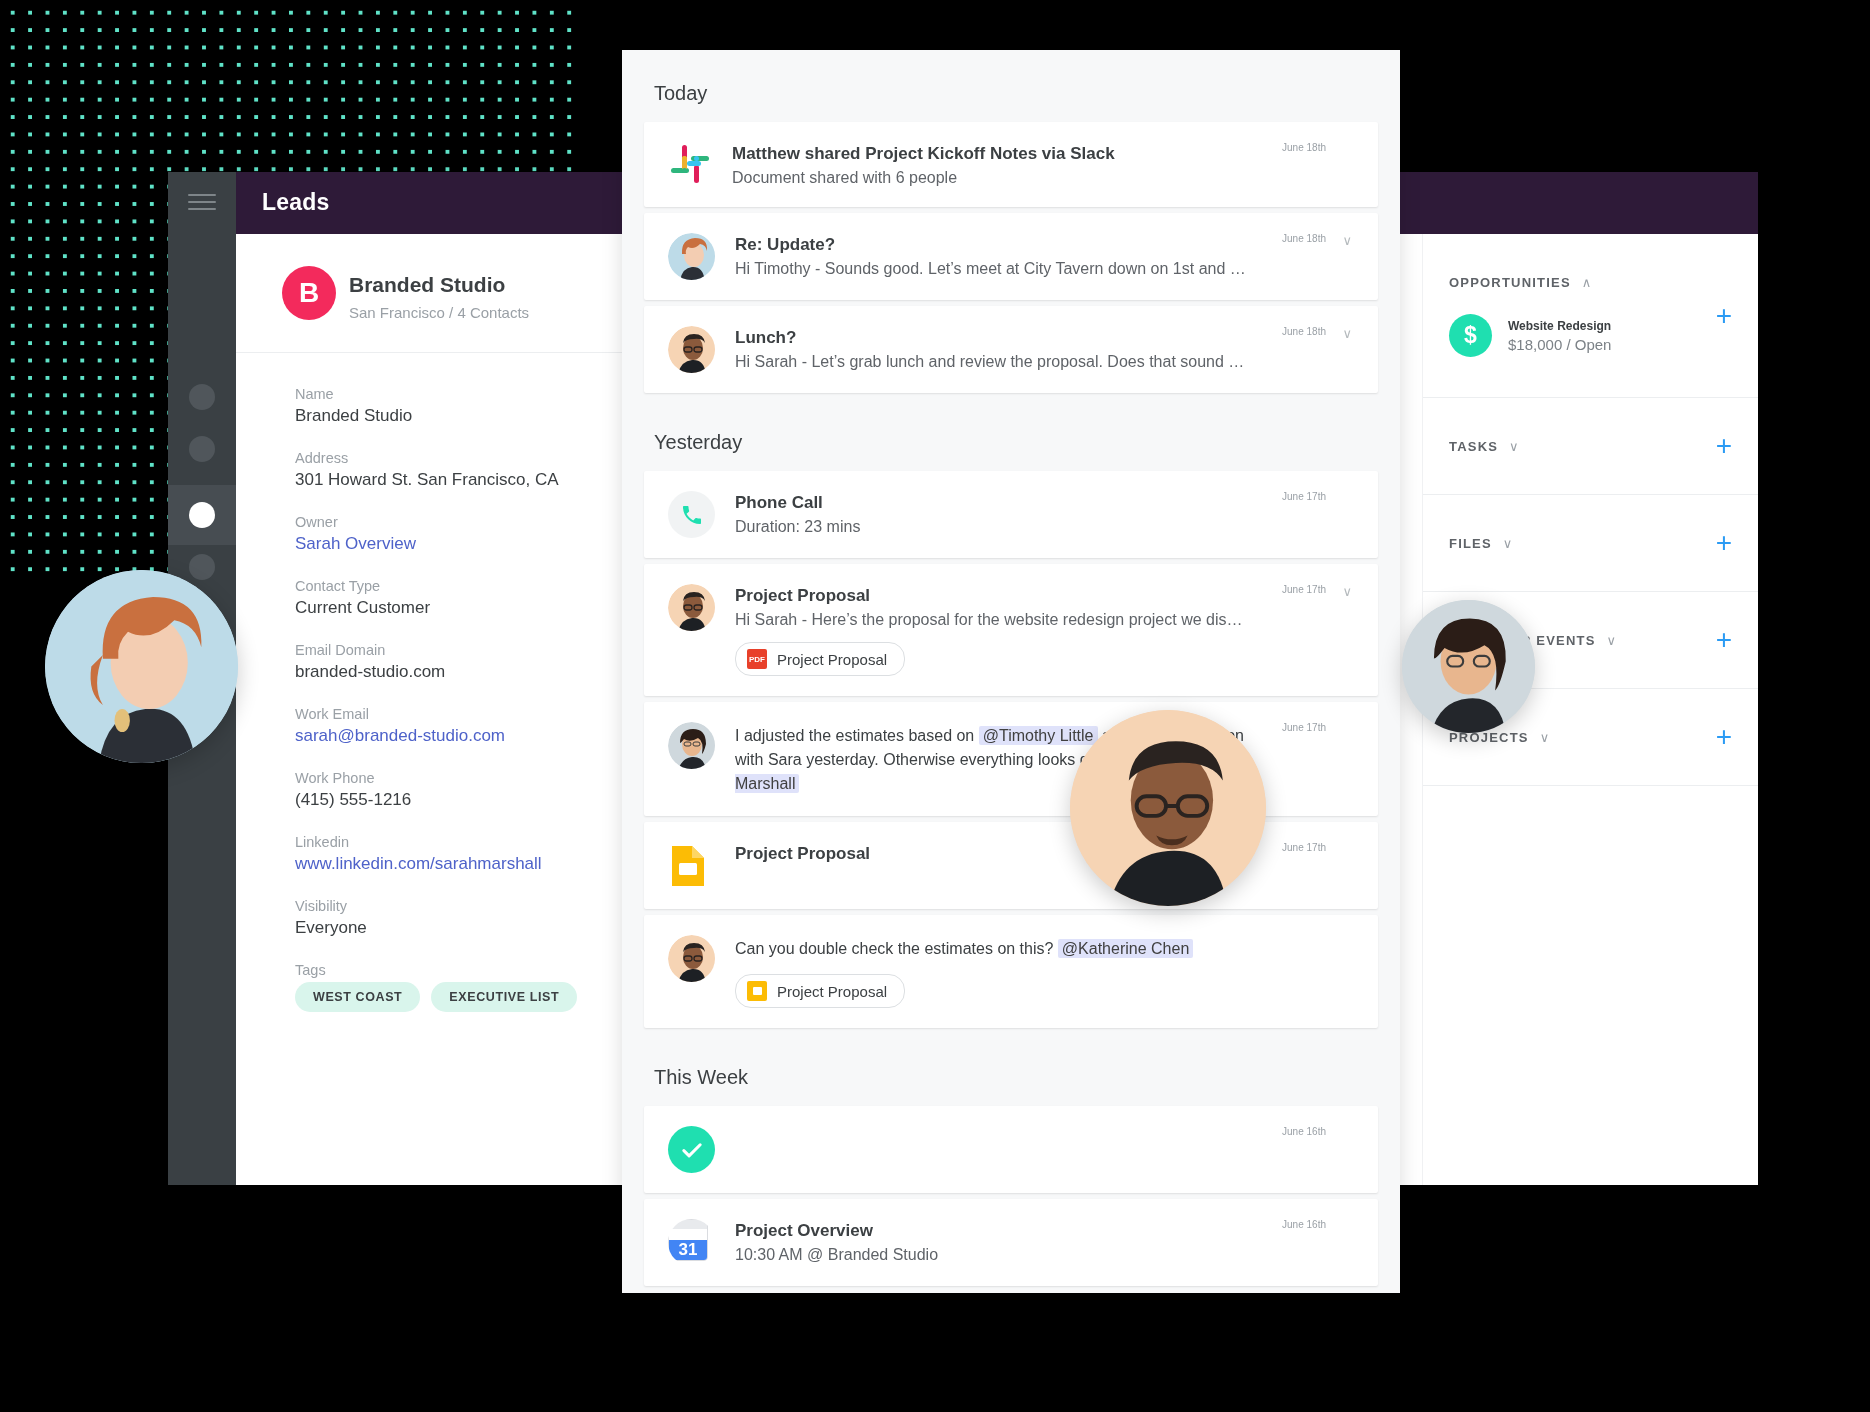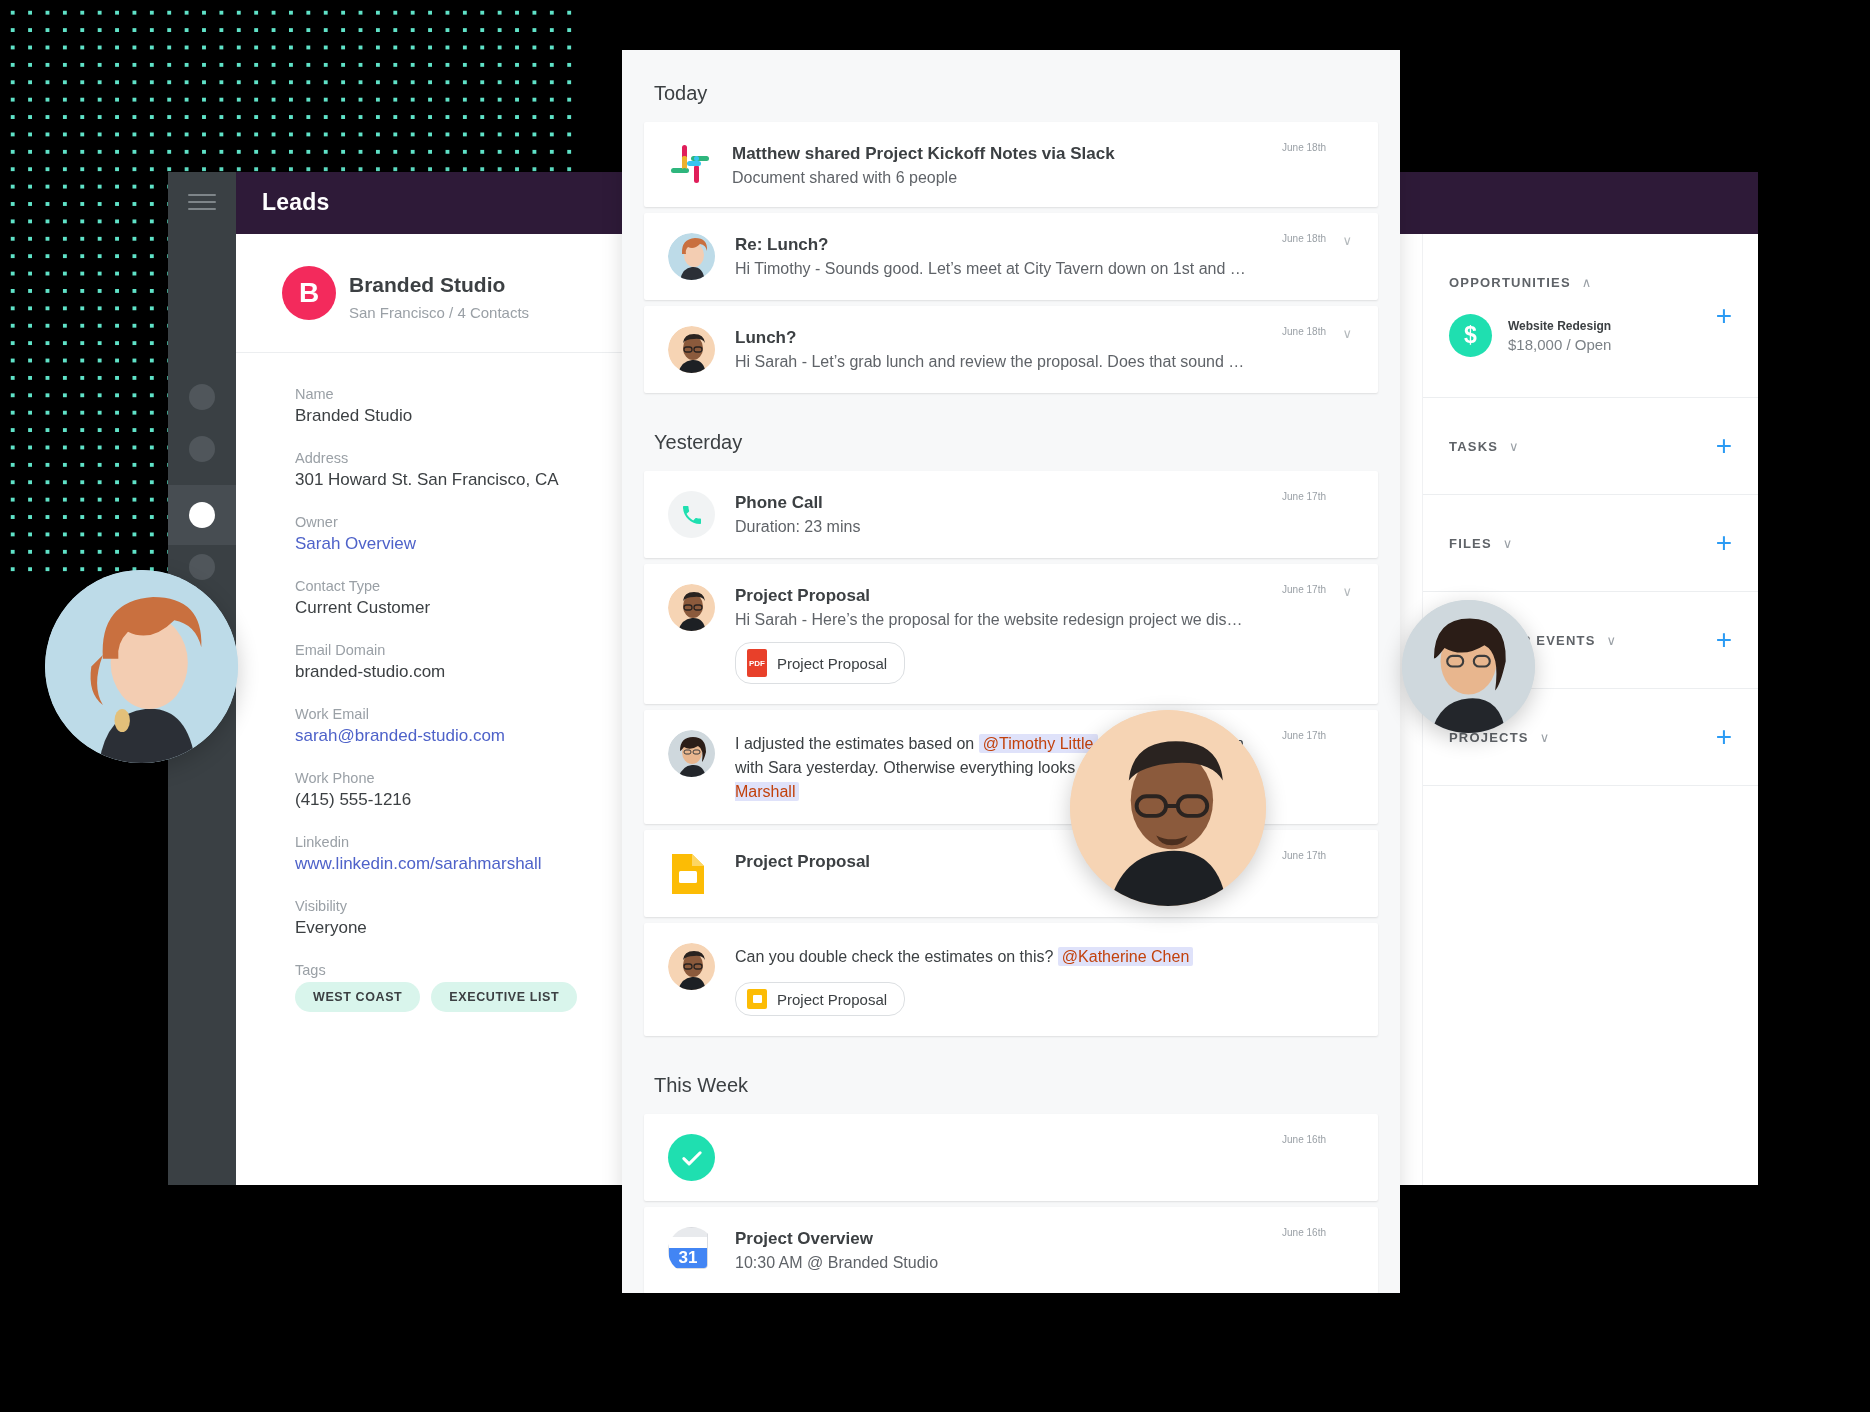--- a/index.html
+++ b/index.html
@@ -116,25 +116,25 @@
   .card-sub { font-size:16px; color:#5f6368; white-space:nowrap; overflow:hidden; text-overflow:ellipsis; }
   .card-date {
     position:absolute; right:52px; top:20px; font-size:10px; color:#9aa0a6; white-space:nowrap;
   }
   .card-chev { position:absolute; right:26px; top:20px; color:#b5babd; font-size:13px; }
   .attach {
     display:inline-flex; align-items:center; gap:10px; margin-top:13px;
     border:1px solid #dcdfe2; border-radius:16px; padding:6px 17px 6px 11px;
     font-size:15px; color:#3c4043;
   }
-  .mention { background:#dfe2fa; color:#c2410c; padding:1px 4px; border-radius:2px; }
+  .mention { background:#dfe2fa; color:#404040; padding:1px 4px; border-radius:2px; }
   .msg-line { font-size:16px; color:#3c4043; line-height:1.5; }
 
   .pdf-badge {
-    width:20px; height:28px; background:#e8402a; color:#fff; border-radius:2px;
+    width:20px; height:20px; background:#e8402a; color:#fff; border-radius:2px;
     font-size:8px; font-weight:bold; display:flex; align-items:center; justify-content:center;
   }
   .slides-badge {
     width:20px; height:20px; background:#fcbc05; border-radius:2px;
     display:flex; align-items:center; justify-content:center;
   }
   .slides-badge em { display:block; width:9px; height:8px; background:#fff; border-radius:1px; }
 
   .phone-icon-wrap { background:#f1f3f4; display:flex; align-items:center; justify-content:center; }
   .check-icon-wrap { background:#1fdfb0; display:flex; align-items:center; justify-content:center; color:#fff; }
@@ -306,21 +306,21 @@
       <div class="card-date">June 18th</div>
     </div>
     <div class="card">
       <div class="card-icon"><svg viewBox="0 0 48 48" width="48" height="48">
           <circle cx="24" cy="24" r="24" fill="#bddbe8"></circle>
           <path d="M12 48q2-13 12-14 11-1 13 14z" fill="#2b2f36"></path>
           <ellipse cx="26" cy="22" rx="10" ry="12" fill="#f3cdb2"></ellipse>
           <path d="M14 21q-1-15 13-16 13 0 12 13-1-6-7-7-6 6-12 3-3 3-2 7z" fill="#c9703f"></path>
         </svg></div>
       <div class="card-body">
-        <div class="card-title">Re: Lunch?</div>
+        <div class="card-title">Re: Update?</div>
         <div class="card-sub">Hi Timothy -  Sounds good. Let’s meet at City Tavern down on 1st and Johnson. Does that wo…</div>
       </div>
       <div class="card-date">June 18th</div>
       <div class="card-chev">∨</div>
     </div>
     <div class="card">
       <div class="card-icon"><svg viewBox="0 0 48 48" width="48" height="48">
           <circle cx="24" cy="24" r="24" fill="#f6d4b4"></circle>
           <path d="M10 48q3-13 14-14 12-1 14 14z" fill="#1d2024"></path>
           <ellipse cx="25" cy="22" rx="10" ry="12" fill="#8b5a3c"></ellipse>

